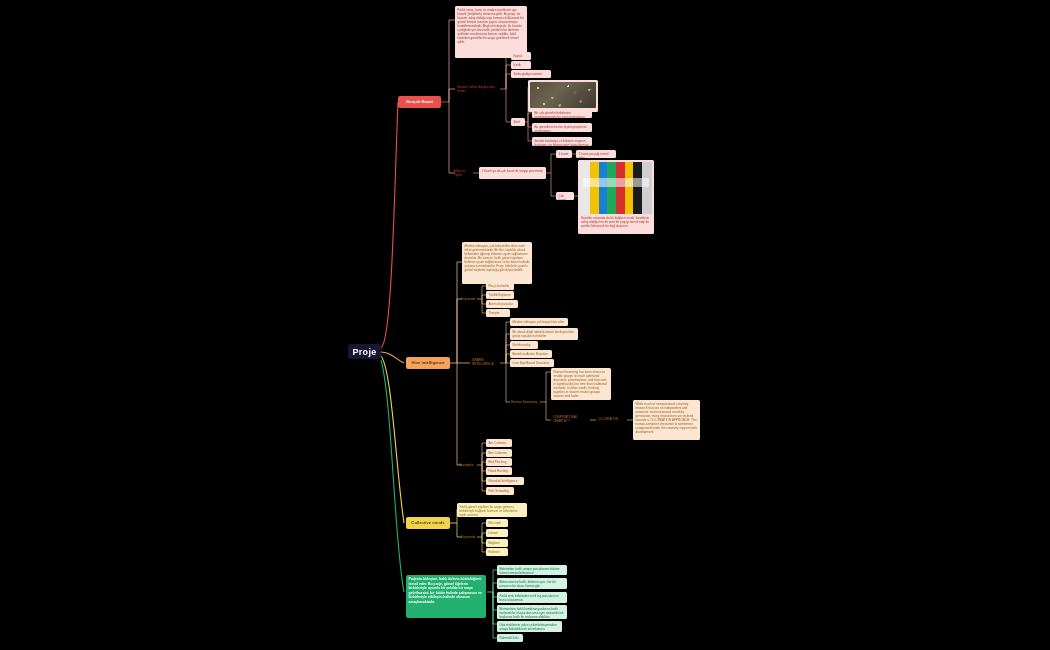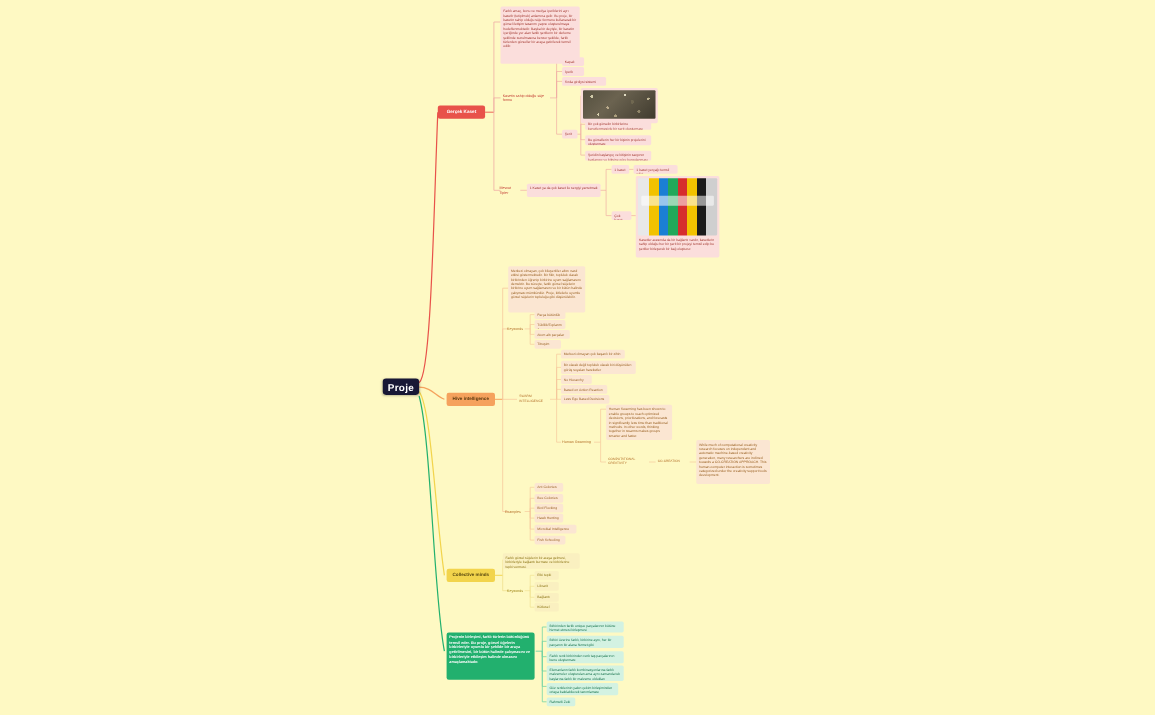--- a/index.html
+++ b/index.html
@@ -6,21 +6,21 @@
   html, body {
     margin: 0; padding: 0;
     width: 1050px; height: 650px;
     background: #ffffff;
     font-family: "Liberation Sans", sans-serif;
     overflow: hidden;
   }
   #canvas {
     position: relative;
     width: 1050px; height: 650px;
-    background: #fef9c3;
+    background: #000000;
   }
   #edges {
     position: absolute; left: 0; top: 0;
     width: 1050px; height: 650px;
     pointer-events: none;
   }
   .node {
     position: absolute;
     white-space: normal;
     word-wrap: break-word;

